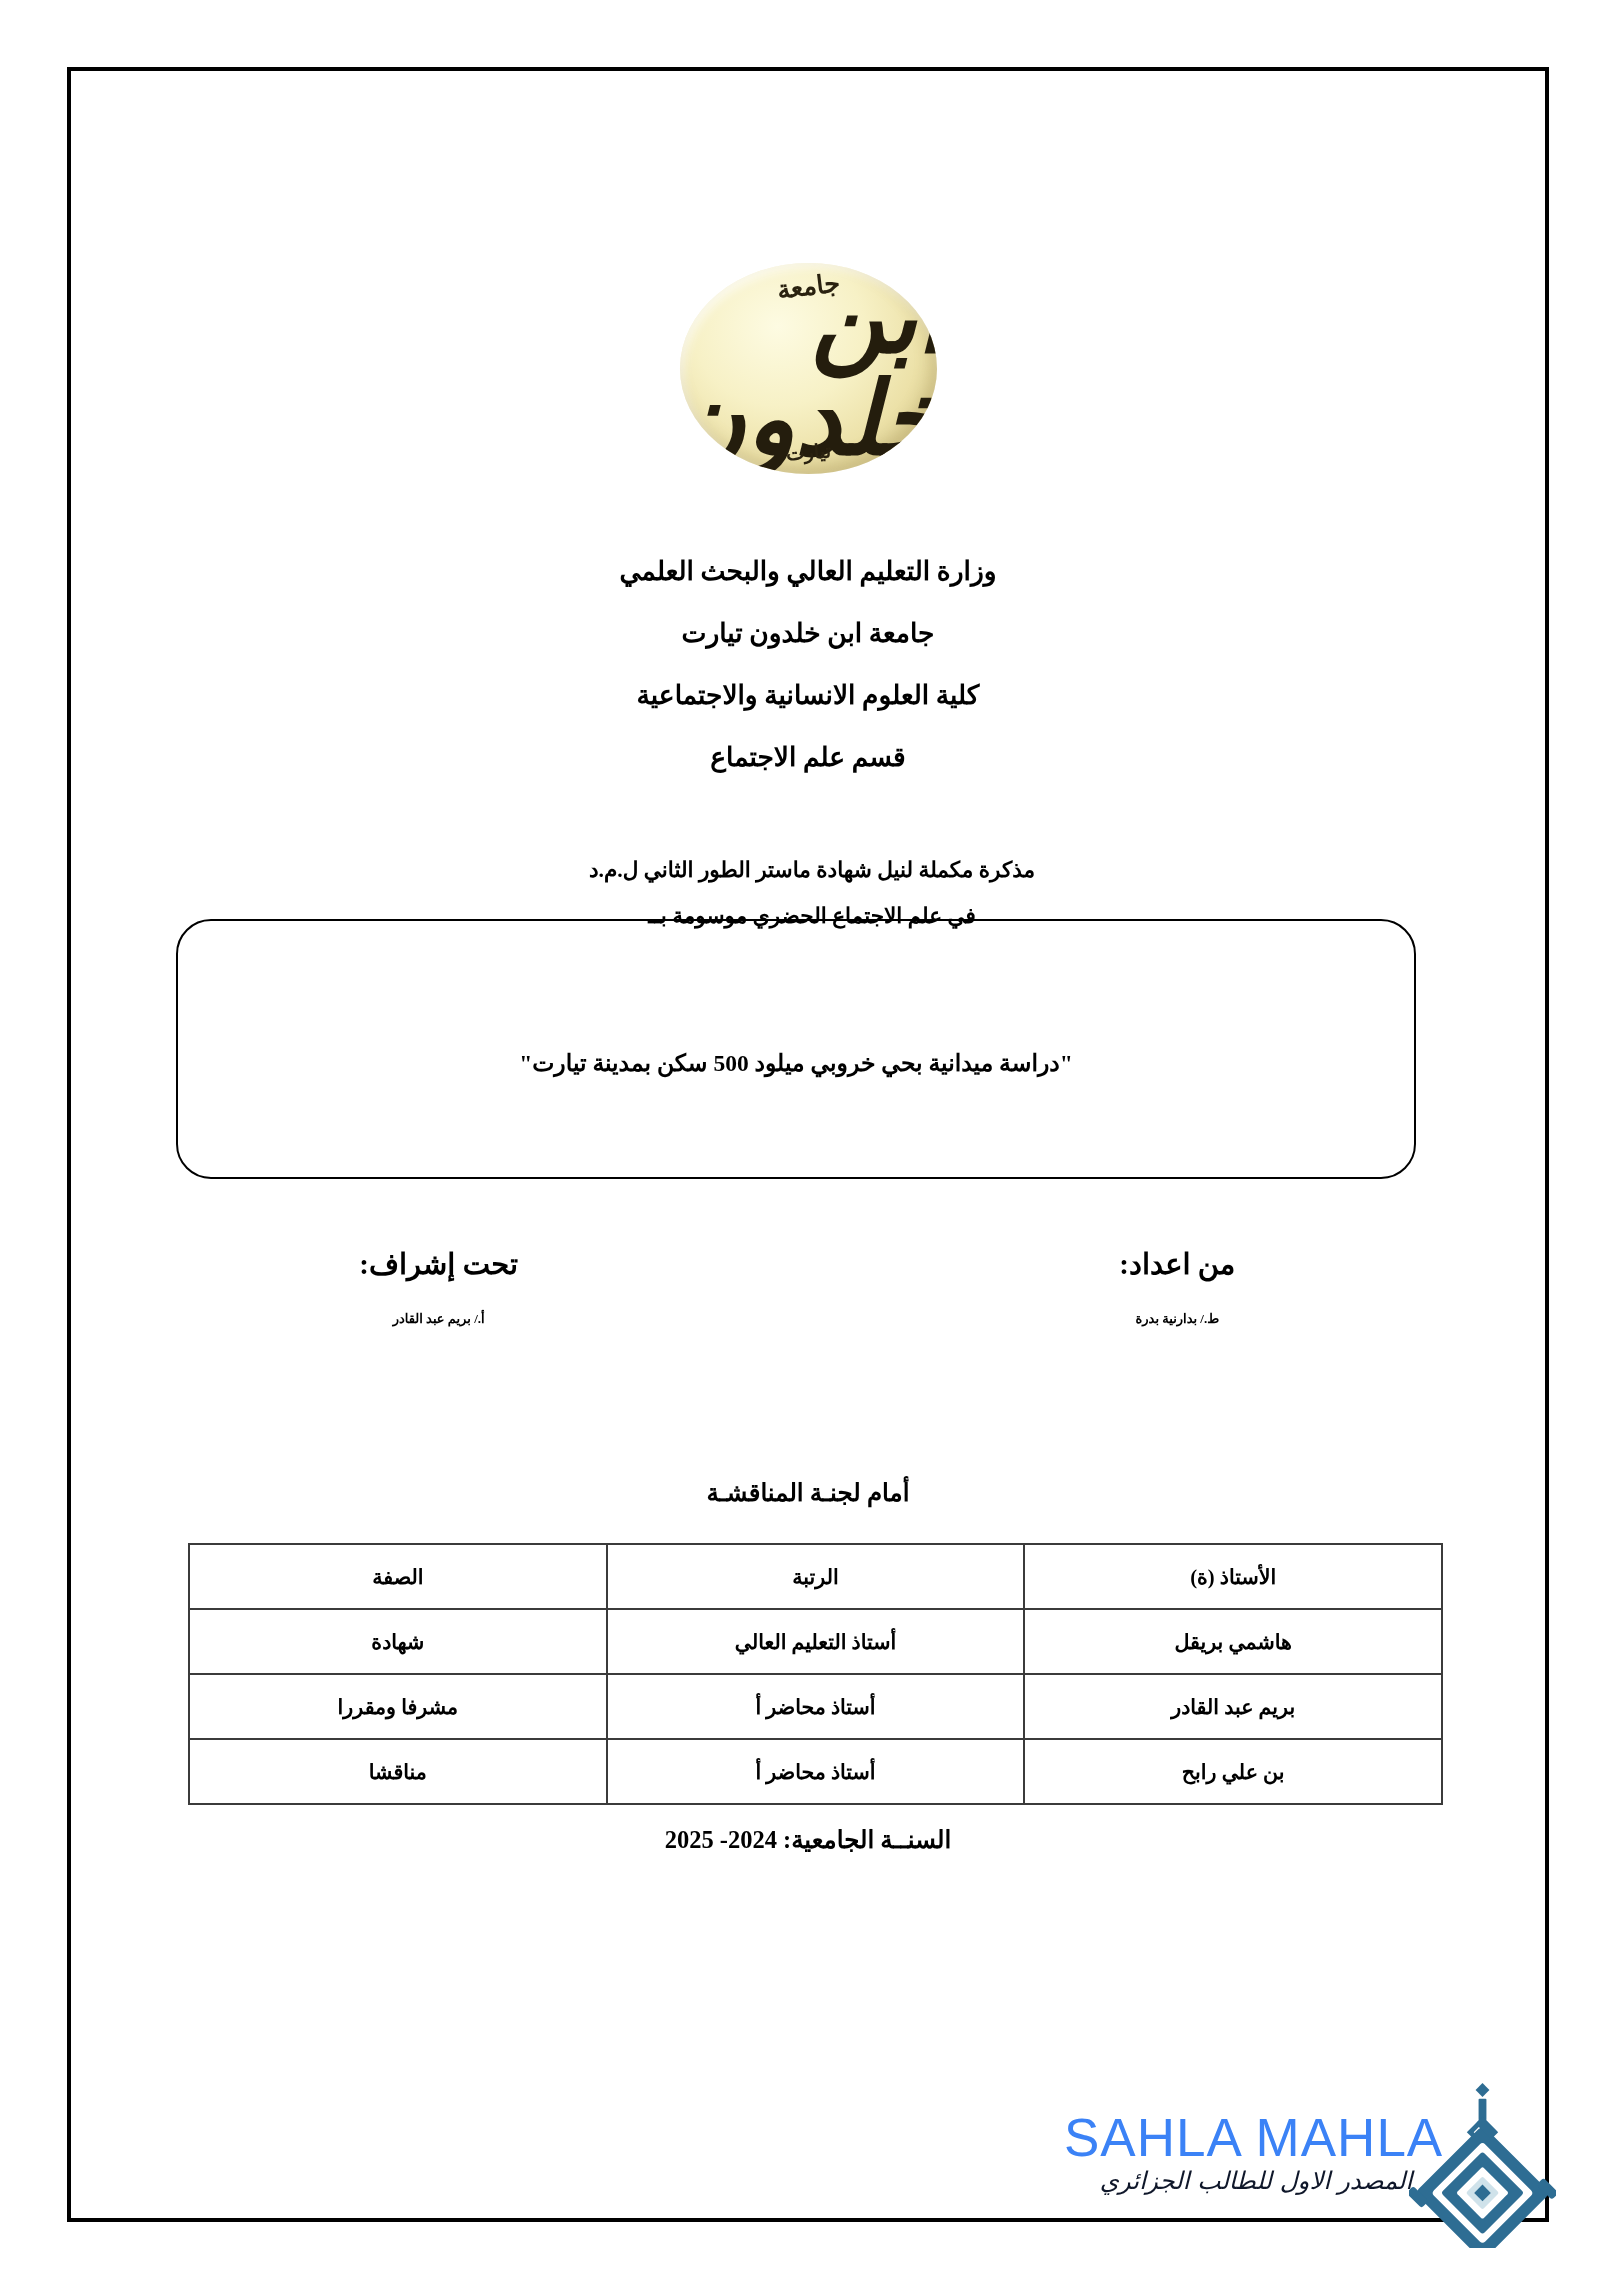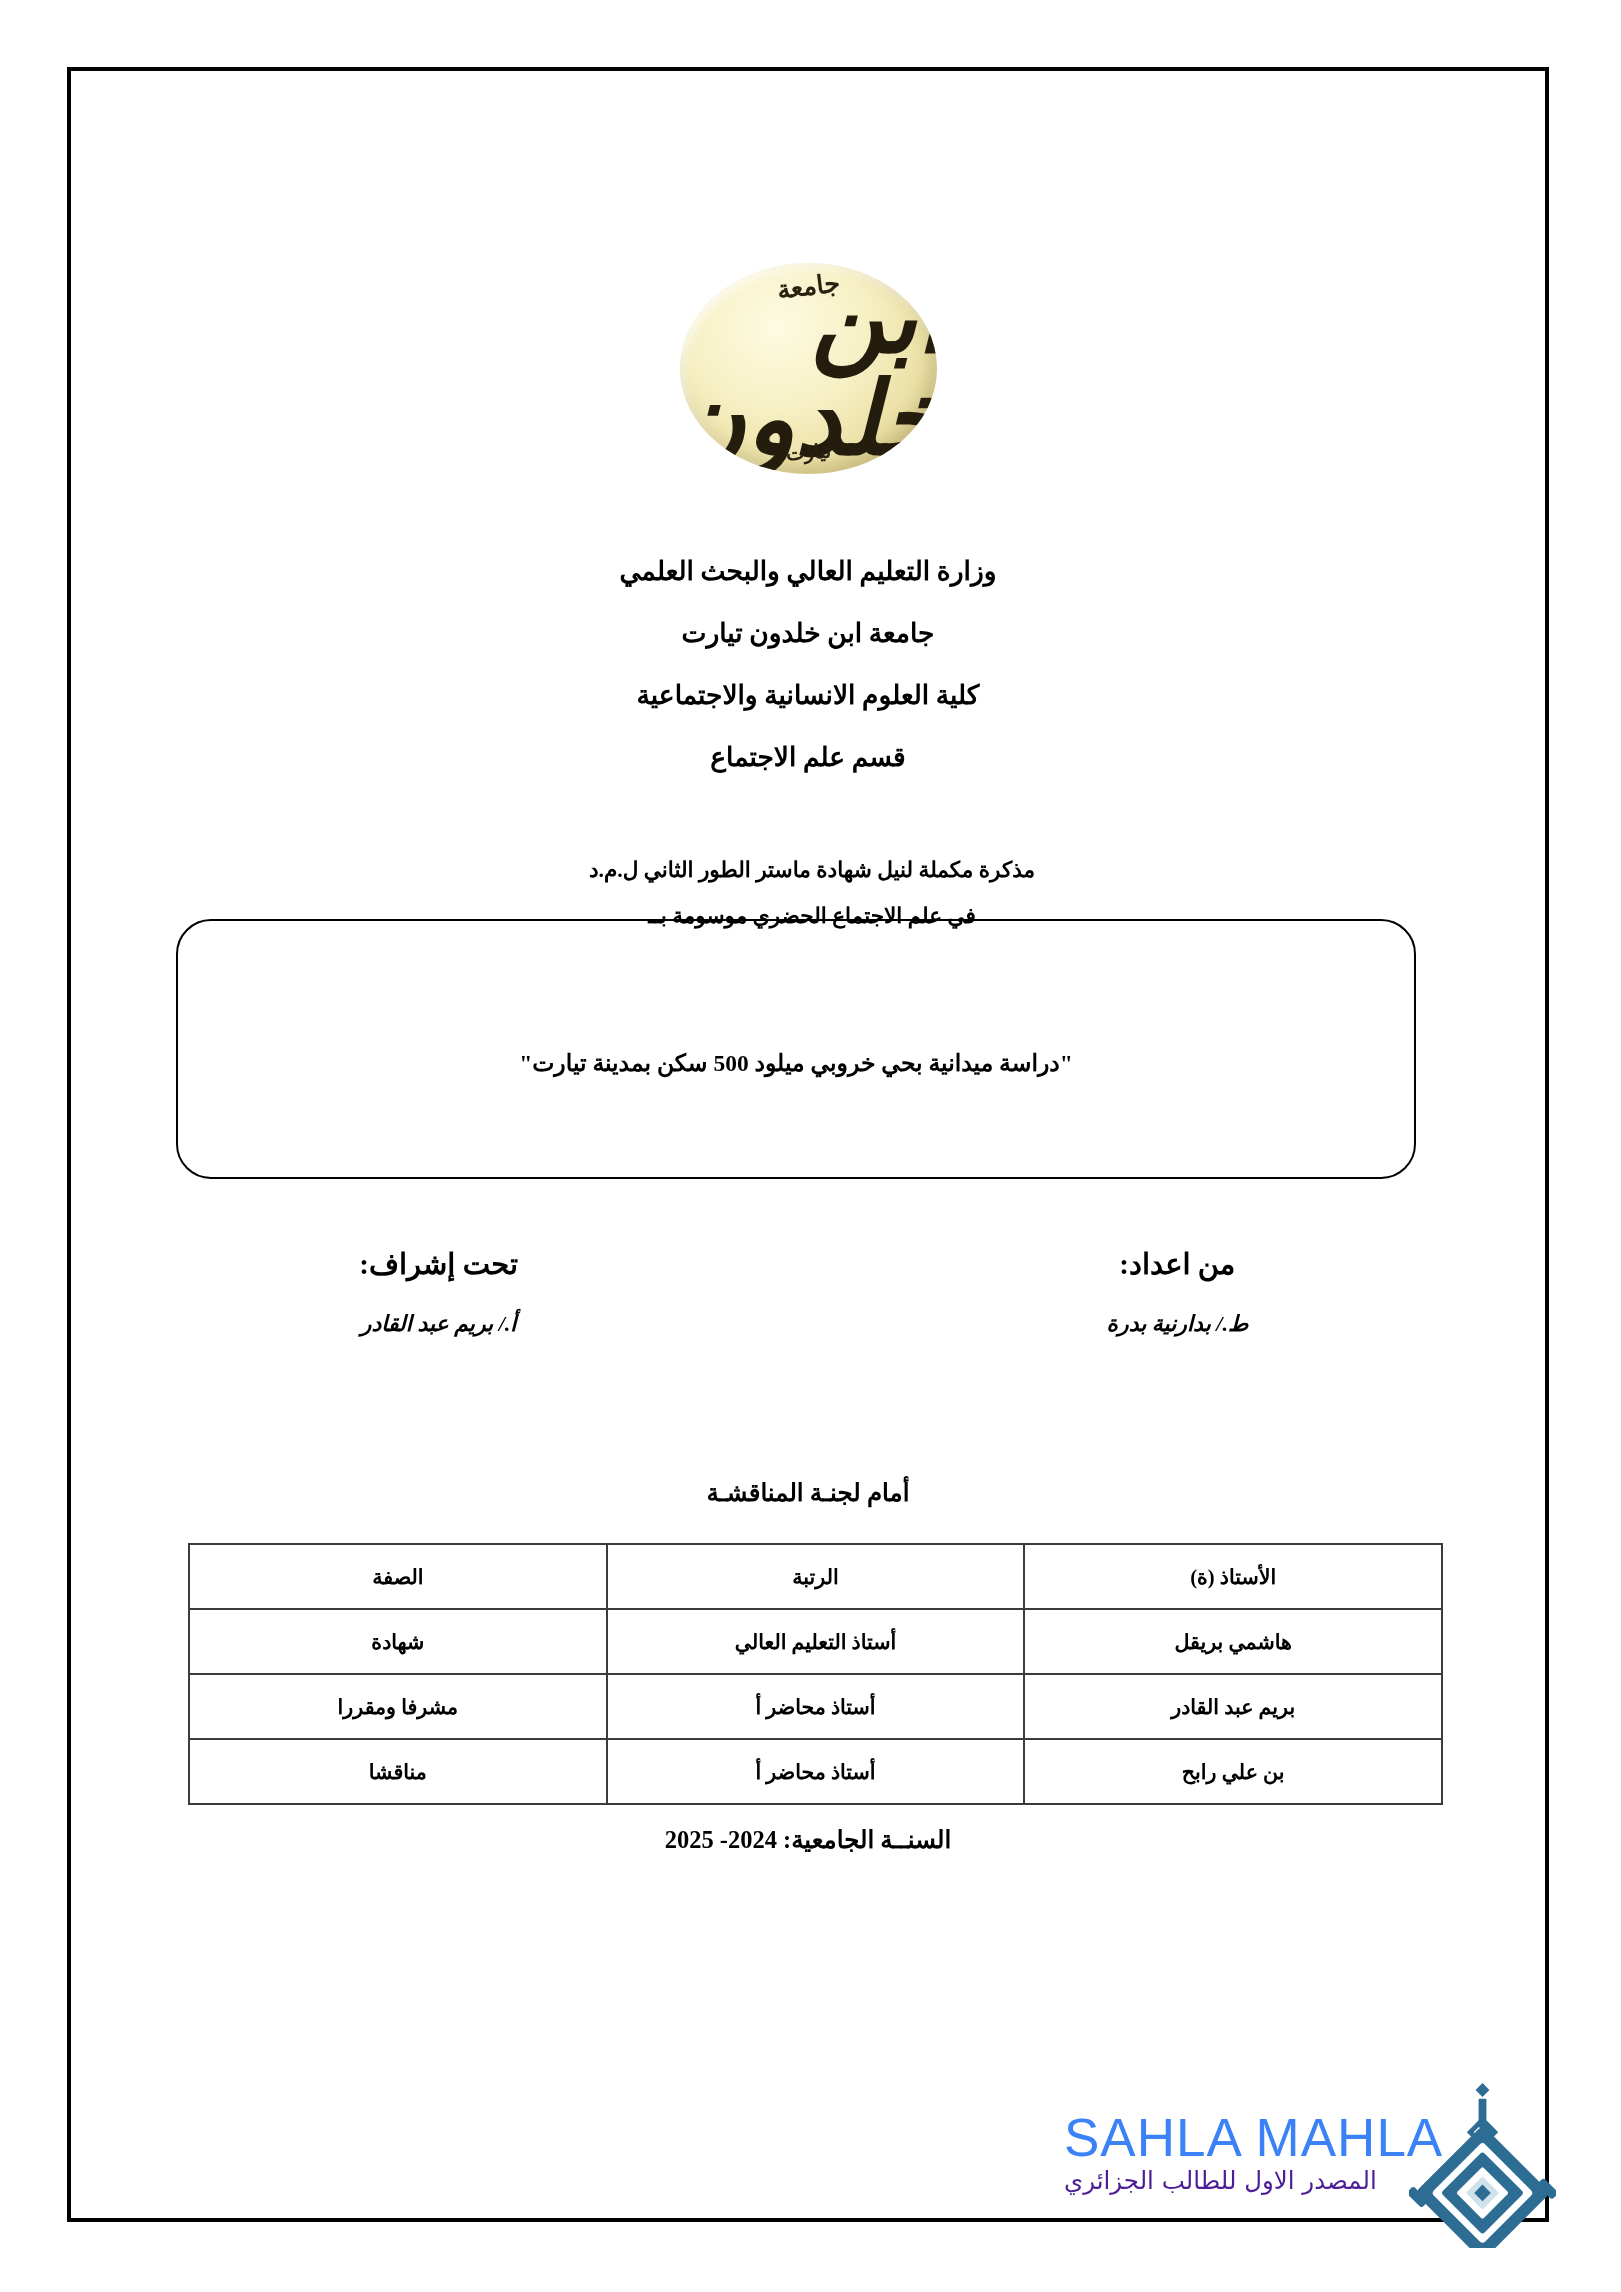--- a/index.html
+++ b/index.html
@@ -169,25 +169,24 @@
     width: 46%;
   }
   .people-col.right-col { text-align: center; }
   .people-col.left-col  { text-align: center; }
   .people-role {
     font-size: 29px;
     font-weight: bold;
     line-height: 1.2;
   }
   .people-name {
-    font-size: 22px;
+    font-size: 13px;
     font-weight: bold;
     margin-top: 29px;
     line-height: 1.2;
-    font-style: italic;
   }
 
   
   .jury-heading {
     position: absolute;
     left: 0;
     right: 0;
     top: 1407px;
     text-align: center;
     font-size: 24.5px;
@@ -249,26 +248,27 @@
     font-size: 53px;
     letter-spacing: 1px;
     color: #3b82f6;
     line-height: 1;
     white-space: nowrap;
   }
   .wm-tagline {
     direction: rtl;
     font-family: "DejaVu Sans", sans-serif;
     font-size: 24.5px;
-    color: #4c1d95;
+    color: #0f172a;
     line-height: 1.1;
     margin-top: 3.9px;
-    text-align: left;
+    text-align: center;
     width: 384px;
     white-space: nowrap;
+    font-style: italic;
   }
   .wm-ornament {
     position: absolute;
     left: 345px;
     top: -21.6px;
     width: 147px;
     height: 165px;
   }
 </style>
 </head>

